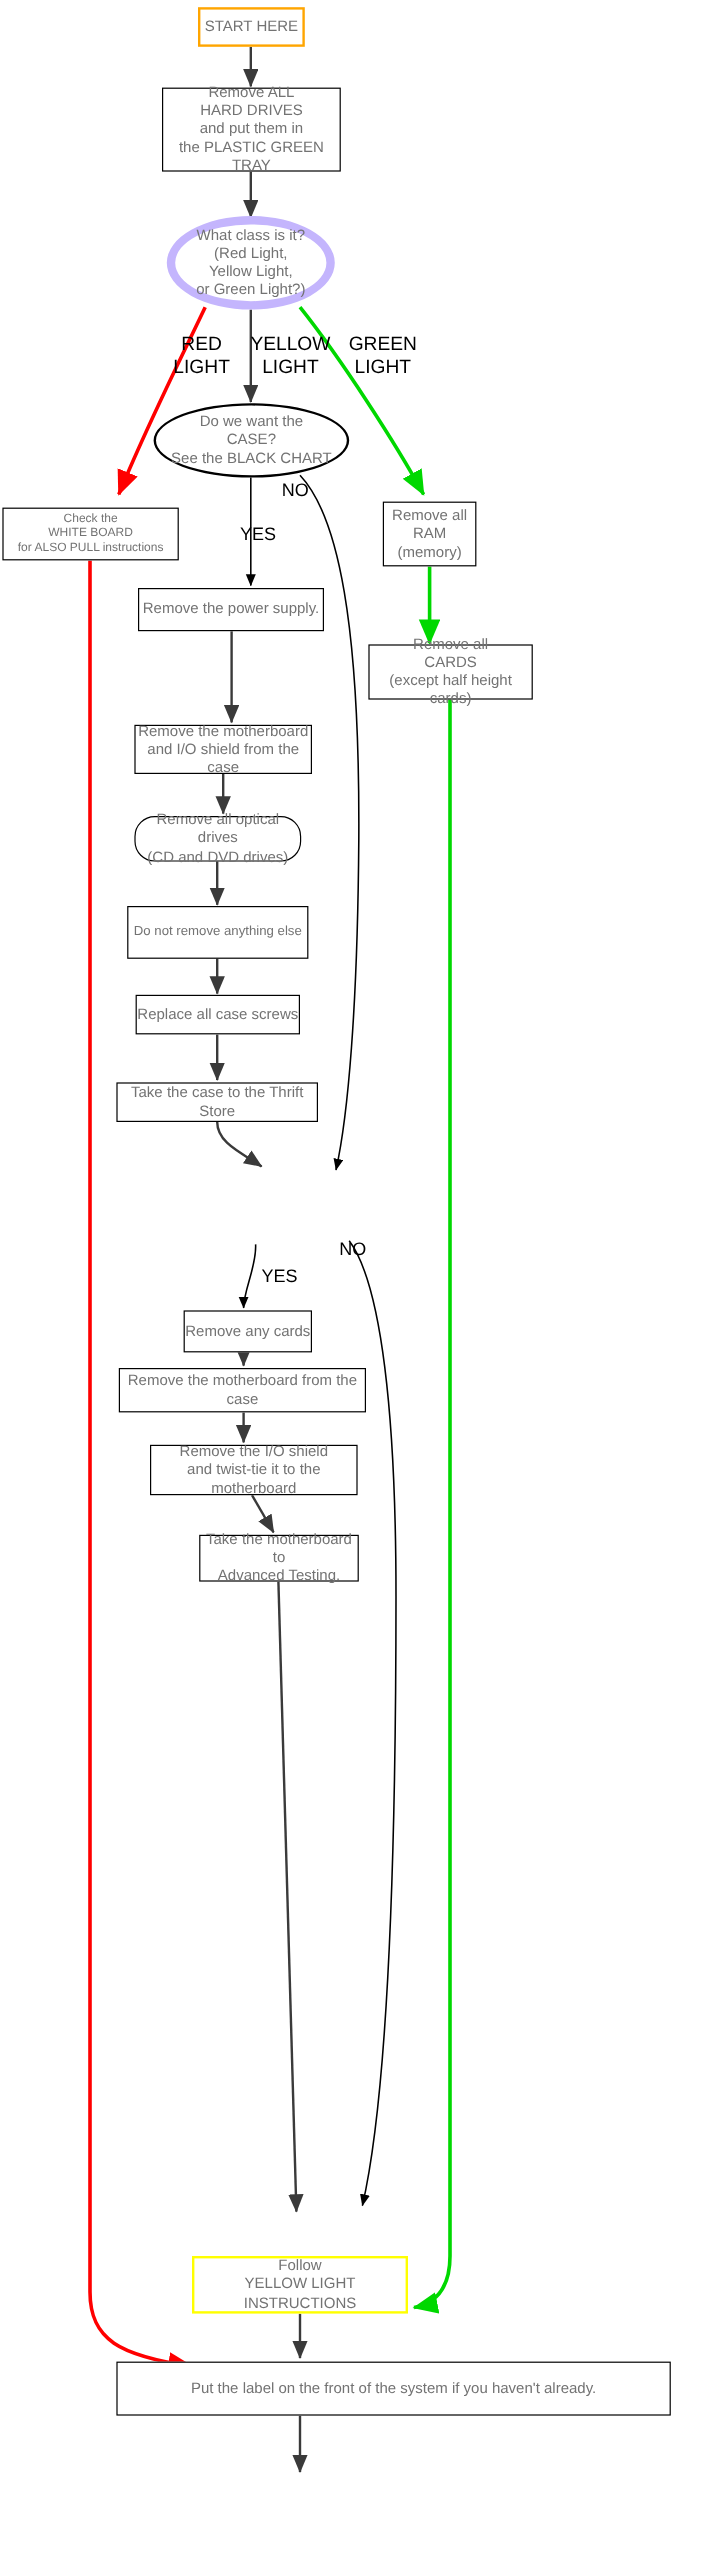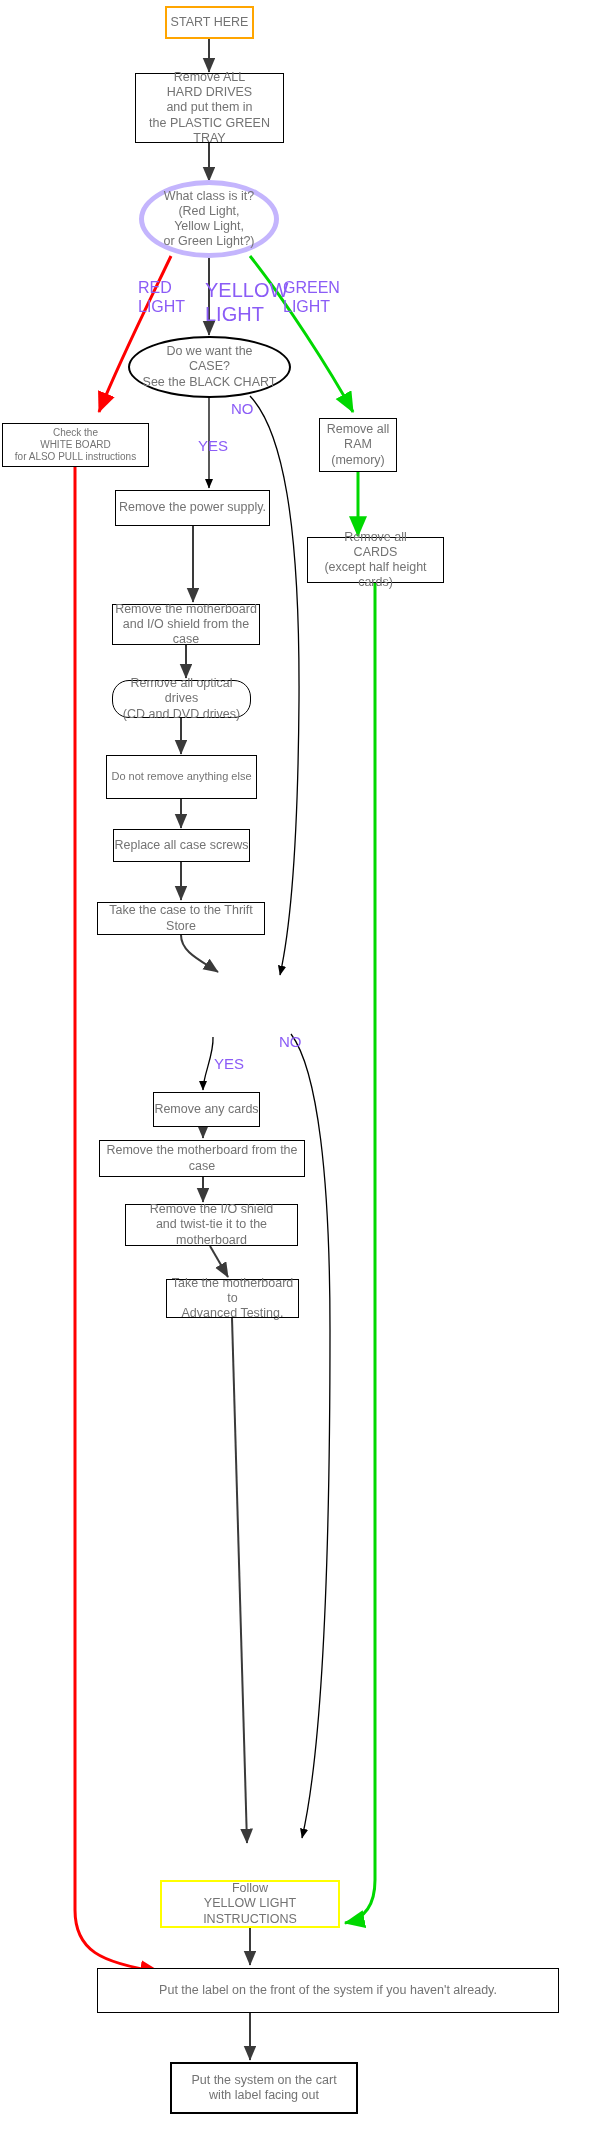--- a/index.html
+++ b/index.html
@@ -44,32 +44,32 @@
   .node.box-thick {
     border: 2px solid #000000;
   }
   .node.box-orange {
     border: 2px solid #ffa500;
   }
   .node.box-yellow {
     border: 2px solid #ffff00;
   }
   .node.ellipse {
-    border: 5px solid #c4b5fd;
+    border: 7px solid #c4b5fd;
     border-radius: 50%;
   }
   .node.ellipse-thick {
     border: 2px solid #000000;
     border-radius: 50%;
   }
   .edge-label {
     position: absolute;
-    color: #8b5cf6;
+    color: #000000;
     white-space: pre-line;
-    text-align: left;
+    text-align: center;
     line-height: 1.18;
   }
 </style>
 </head>
 <body>
 
 <div id="chart-root">
 
   <svg id="edge-layer" width="607" height="2131" viewBox="0 0 607 2131" xmlns="http://www.w3.org/2000/svg">
     <defs>
@@ -187,27 +187,25 @@
   <div class="node box" style="left:99px; top:1140px; width:206px; height:37px; font-size:12.5px;">Remove the motherboard from the case</div>
 
   <div class="node box" style="left:166px; top:1279px; width:133px; height:39px; font-size:12.5px;">Take the motherboard to
 Advanced Testing.</div>
 
   <div class="node box box-yellow" style="left:160px; top:1880px; width:180px; height:48px; font-size:12.5px;">Follow
 YELLOW LIGHT INSTRUCTIONS</div>
 
   <div class="node box" style="left:97px; top:1968px; width:462px; height:45px; font-size:12.5px;">Put the label on the front of the system if you haven't already.</div>
 
-  <div class="node box box-thick" style="left:170px; top:2062px; width:188px; height:52px; font-size:12.5px;">Put the system on the cart
-with label facing out</div>
 
   <div class="edge-label" style="left:138px; top:279px; width:60px; font-size:16px;">RED
 LIGHT</div>
 
-  <div class="edge-label" style="left:205px; top:279px; width:74px; font-size:20px;">YELLOW
+  <div class="edge-label" style="left:205px; top:279px; width:74px; font-size:16px;">YELLOW
 LIGHT</div>
 
   <div class="edge-label" style="left:283px; top:279px; width:72px; font-size:16px;">GREEN
 LIGHT</div>
 
   <div class="edge-label" style="left:231px; top:400px; width:30px; font-size:15px;">NO</div>
 
   <div class="edge-label" style="left:198px; top:437px; width:34px; font-size:15px;">YES</div>
 
   <div class="edge-label" style="left:279px; top:1033px; width:30px; font-size:15px;">NO</div>

